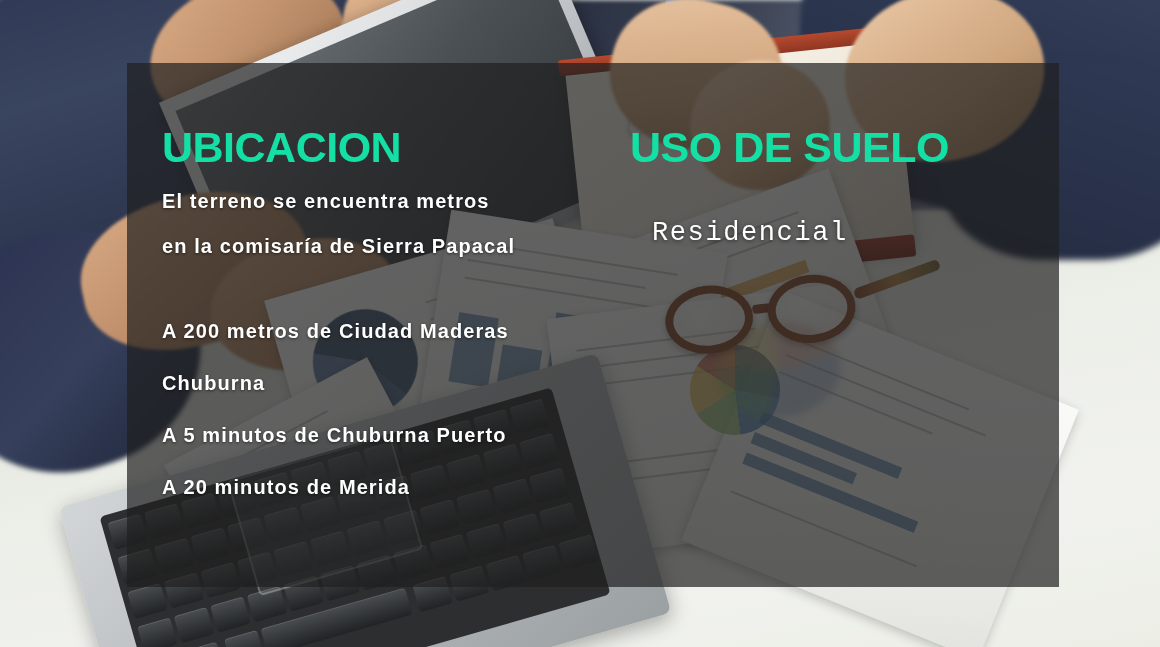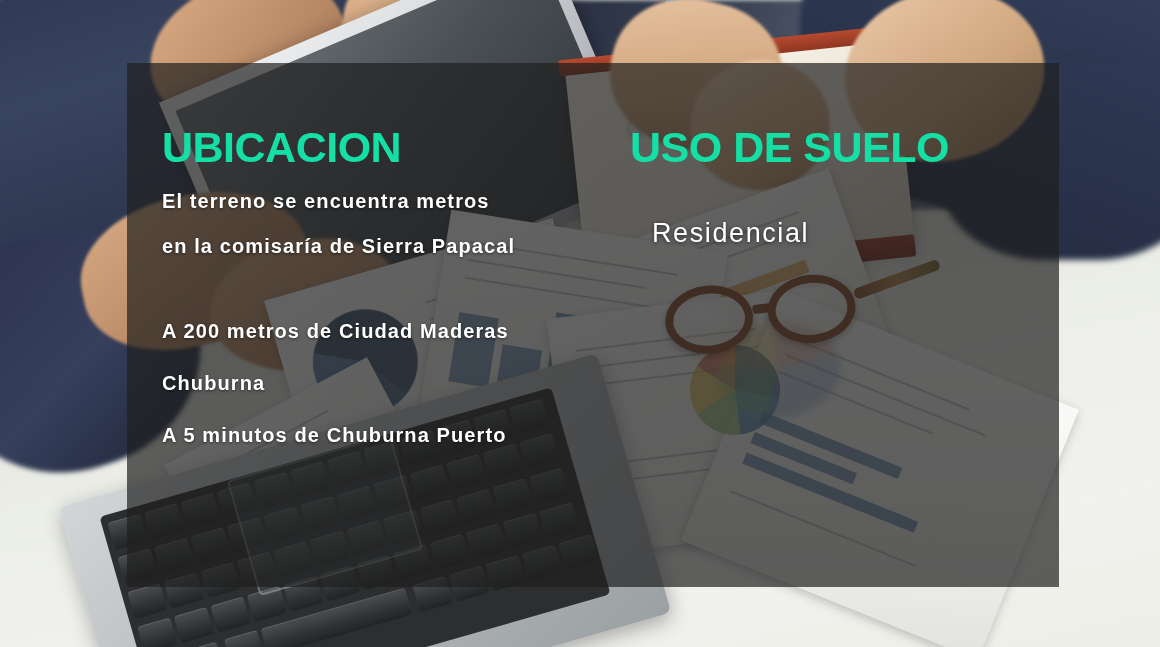--- a/index.html
+++ b/index.html
@@ -268,20 +268,21 @@
 
   .subvalue {
     position:absolute; left:22px; top:157px;
     color:#ffffff;
     font-size:27px;
     font-weight:normal;
     letter-spacing:1.6px;
     line-height:1;
     white-space:nowrap;
     text-shadow:0 1px 4px rgba(0,0,0,.6);
+    font-family:Liberation Mono, monospace;
   }
 </style>
 </head>
 <body>
 
 <div class="slide">
 
   <div class="photo">
     <div class="desk"></div>
     <div class="window-blur"></div>
@@ -452,20 +453,21 @@
 
       <div class="intro">
         <div class="body-line">El terreno se encuentra metros</div>
         <div class="body-line">en la comisaría de Sierra Papacal</div>
       </div>
 
       <div class="feature-list">
         <div class="body-line">A 200 metros de Ciudad Maderas</div>
         <div class="body-line">Chuburna</div>
         <div class="body-line">A 5 minutos de Chuburna Puerto</div>
+        <div class="body-line">A 20 minutos de Merida</div>
       </div>
     </div>
 
     <div class="col-right">
       <div class="heading heading-uso">USO DE SUELO</div>
 
       <div class="subvalue">Residencial</div>
     </div>
 
   </div>

